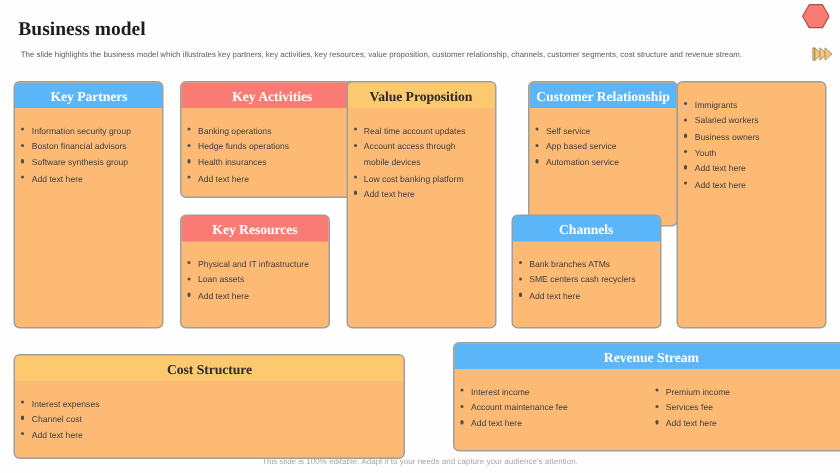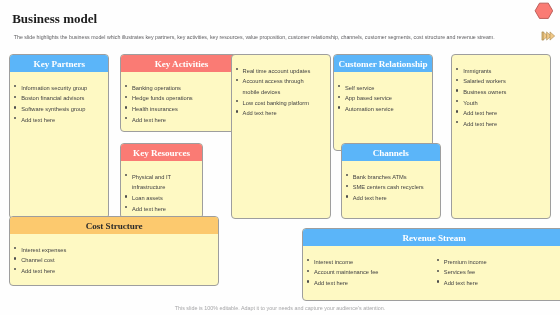--- a/index.html
+++ b/index.html
@@ -5,21 +5,21 @@
   html,body{margin:0;padding:0;}
   body{width:560px;height:315px;background:#fefefe;-webkit-font-smoothing:antialiased;
        font-family:"Liberation Sans",sans-serif;overflow:hidden;position:relative;}
   .slide{position:absolute;left:0;top:0;width:560px;height:315px;}
   .title{position:absolute;left:12.2px;top:12.1px;font-family:"Liberation Serif",serif;
          font-weight:bold;font-size:13px;color:#1d1d1d;line-height:1;}
   .subtitle{position:absolute;left:13.8px;top:34.0px;width:530px;font-size:5.26px;
             color:#5d5d60;line-height:1.25;white-space:nowrap;}
   .hex{position:absolute;left:533.5px;top:1.2px;width:19.8px;height:19.6px;}
   .chev{position:absolute;left:540.8px;top:31.4px;width:14.6px;height:10px;}
-  .card{position:absolute;border:0.6px solid #9e9e9e;border-radius:4px;background:#fef9c3;
+  .card{position:absolute;border:0.6px solid #9e9e9e;border-radius:4px;background:#fdba74;
         box-sizing:border-box;overflow:hidden;}
   .chead{display:flex;align-items:center;justify-content:center;
          font-family:"Liberation Serif",serif;font-weight:bold;font-size:9.15px;
          color:#ffffff;height:17px;letter-spacing:-0.04px;}
   .c-blue > .chead{background:#5bb5f9;}
   .c-red > .chead{background:#fa7b74;}
   .c-orange > .chead{background:#fcc96e;color:#2b2b2b;}
   .cbody{padding:10.5px 8.5px 0 3.6px;}
   .bl{list-style:none;margin:0;padding:0;}
   .bl li{font-size:5.73px;color:#3f3f41;line-height:10.6px;margin-bottom:0px;
@@ -66,41 +66,42 @@
     <div class="chead">Key Activities</div>
     <div class="cbody">
       <ul class="bl">
         <li>Banking operations</li>
         <li>Hedge funds operations</li>
         <li>Health insurances</li>
         <li>Add text here</li>
       </ul>
     </div>
   </div>
-  <div class="card c-red" style="left:120.0px;top:143.3px;width:83px;height:75.8px;">
+  <div class="card c-red" style="left:120.0px;top:143.3px;width:100px;height:75.8px;">
     <div class="chead">Key Resources</div>
     <div class="cbody">
       <ul class="bl">
         <li>Physical and IT infrastructure</li>
         <li>Loan assets</li>
         <li>Add text here</li>
       </ul>
     </div>
   </div>
   <div class="card c-orange" style="left:230.6px;top:54.3px;width:100.1px;height:164.8px;">
+    <div class="chead">Value Proposition</div>
     <div class="cbody">
       <ul class="bl">
         <li>Real time account updates</li>
         <li>Account access through mobile devices</li>
         <li>Low cost banking platform</li>
         <li>Add text here</li>
       </ul>
     </div>
   </div>
-  <div class="card c-blue" style="left:333px;top:54.3px;width:100.0px;height:97px;">
+  <div class="card c-blue" style="left:352px;top:54.3px;width:100.0px;height:97px;">
     <div class="chead">Customer Relationship</div>
     <div class="cbody">
       <ul class="bl">
         <li>Self service</li>
         <li>App based service</li>
         <li>Automation  service</li>
       </ul>
     </div>
   </div>
   <div class="card c-blue" style="left:340.8px;top:143.3px;width:100.0px;height:75.8px;">
@@ -118,21 +119,21 @@
       <ul class="bl">
         <li>Immigrants</li>
         <li>Salaried workers</li>
         <li>Business owners</li>
         <li>Youth</li>
         <li>Add text here</li>
         <li>Add text here</li>
       </ul>
     </div>
   </div>
-  <div class="card c-orange" style="left:9.2px;top:216px;width:210px;height:69.8px;">
+  <div class="card c-orange" style="left:9.2px;top:236px;width:261px;height:69.8px;">
     <div class="chead">Cost Structure</div>
     <div class="cbody">
       <ul class="bl">
         <li>Interest expenses</li>
         <li>Channel cost</li>
         <li>Add text here</li>
       </ul>
     </div>
   </div>
   <div class="card c-blue" style="left:302px;top:228.4px;width:264.5px;height:73px;">

